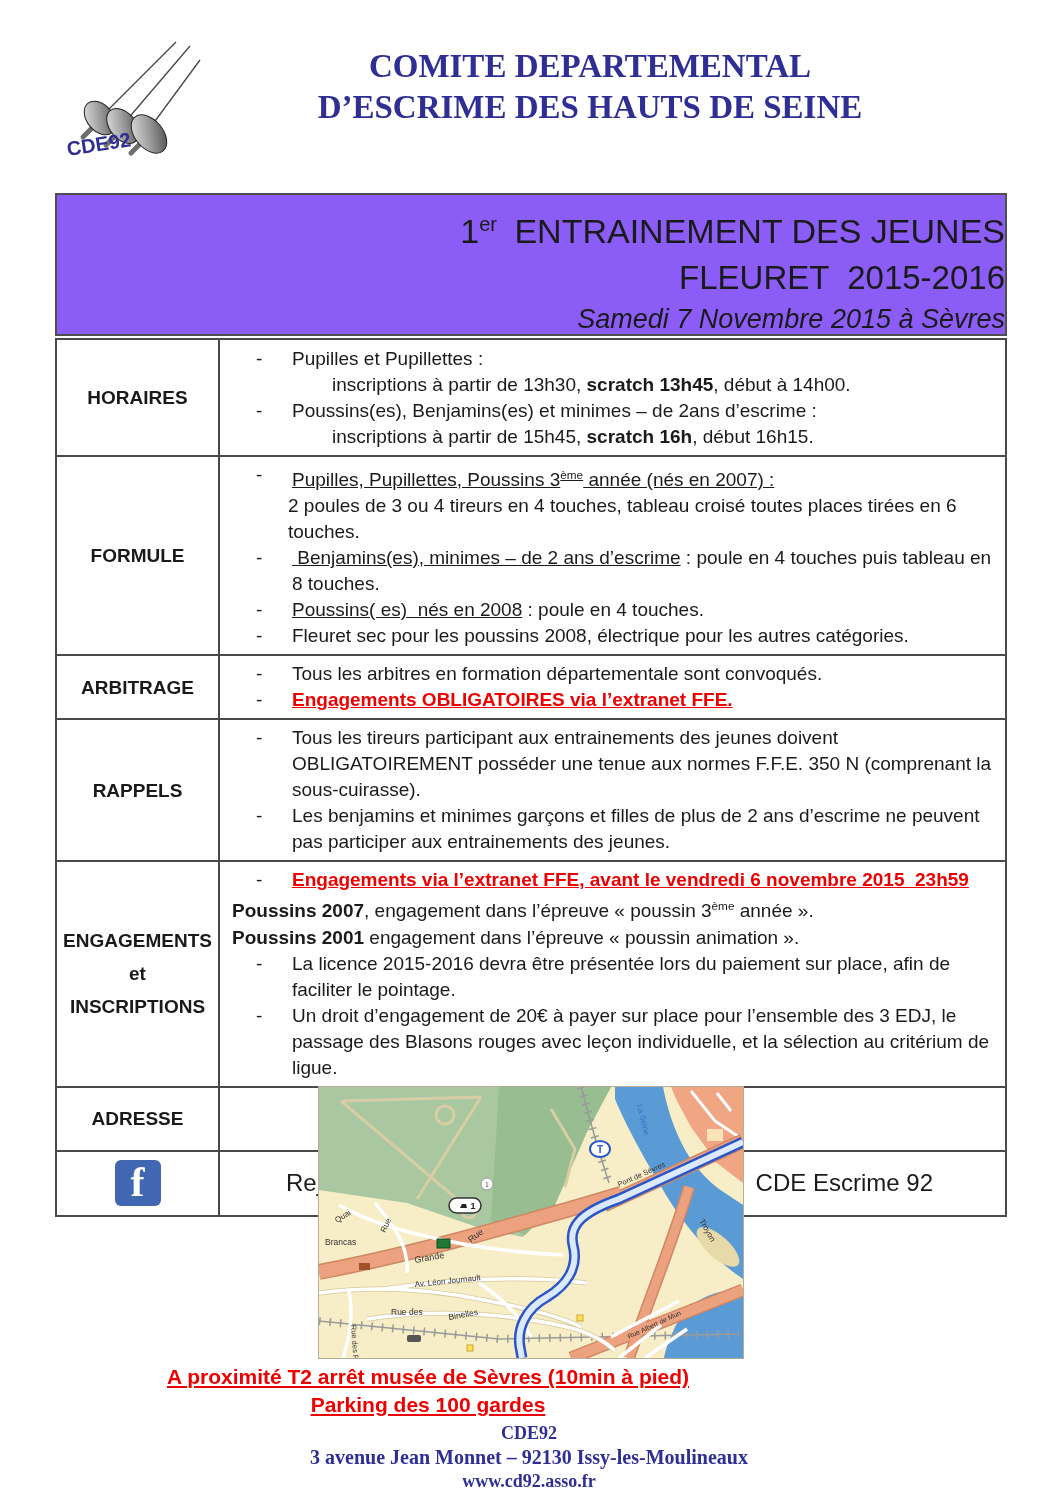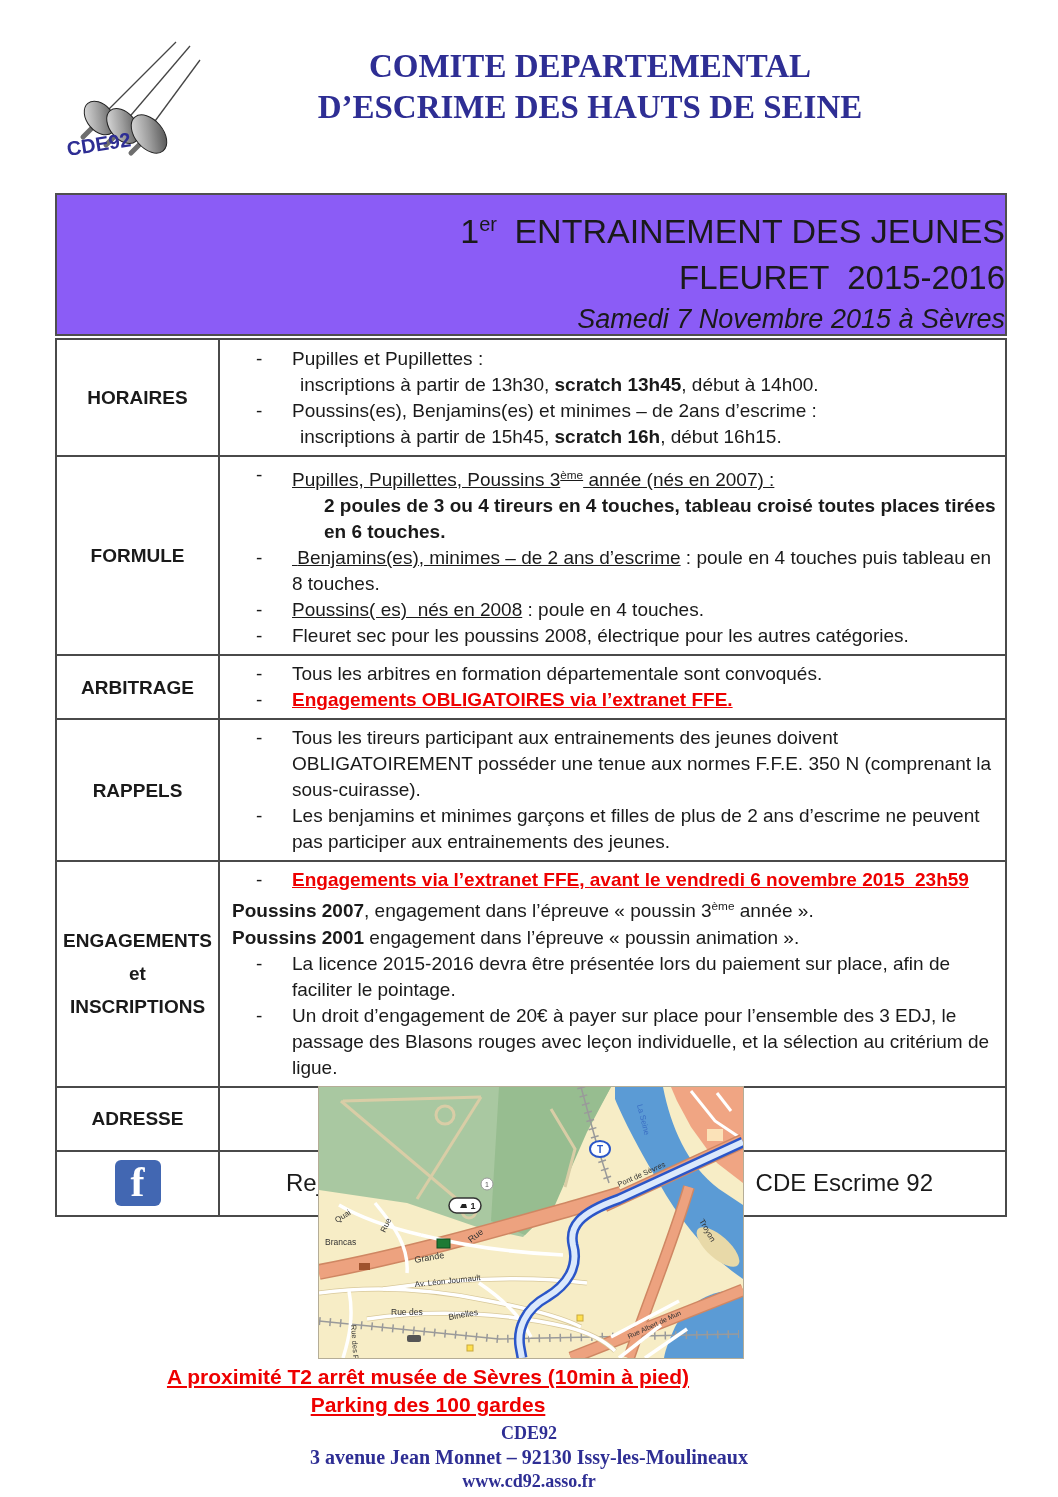--- a/index.html
+++ b/index.html
@@ -45,22 +45,22 @@
   table.info td{padding:5px 6px 5px 0;font-size:19px;line-height:26px;}
   tr[data-row="horaires"]{height:117px;}
   tr[data-row="formule"]{height:158px;}
   tr[data-row="arbitrage"]{height:62px;}
   tr[data-row="rappels"]{height:91px;}
   tr[data-row="engagements"]{height:191px;}
   tr[data-row="adresse"]{height:57px;}
   tr[data-row="facebook"]{height:65px;}
   .it{position:relative;padding-left:72px;white-space:pre-wrap;}
   .it .dash{position:absolute;left:36px;}
-  .it.sub{padding-left:80px;}
-  .it.cont{padding-left:104px;font-weight:bold;}
+  .it.sub{padding-left:112px;}
+  .it.cont{padding-left:68px;}
   .it.plain{padding-left:12px;}
   .it.center{padding-left:0;text-align:center;}
   .it.center-lg{padding-left:0;text-align:center;font-size:24px;line-height:30px;}
   .b{font-weight:bold;}
   .r{color:var(--red);}
   .u{text-decoration:underline;margin-top:20px;}
   .sup{vertical-align:super;font-size:0.62em;}
   .fb-icon{
     width:46px;height:46px;margin:0 auto;border-radius:6px;background:#4267b2;
     color:#fff;font-family:"Liberation Serif",serif;font-weight:bold;

